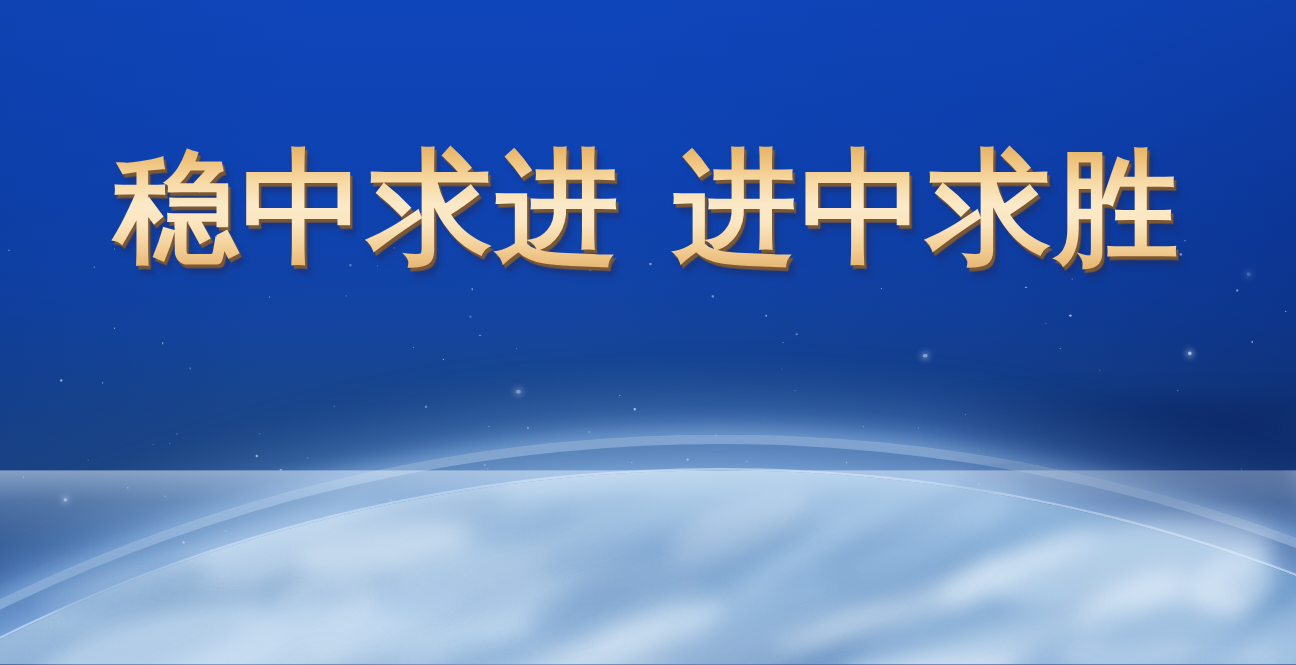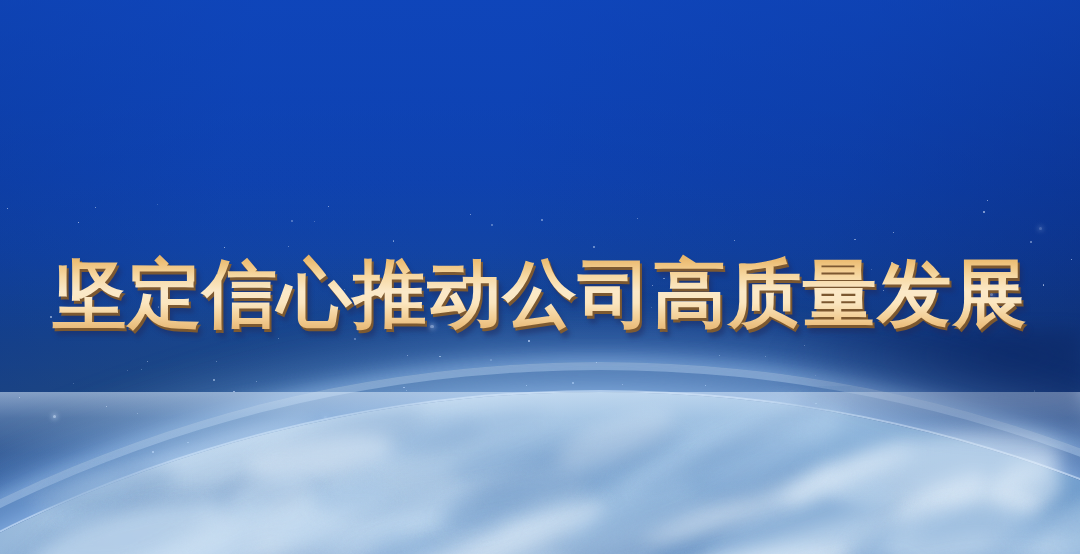--- a/index.html
+++ b/index.html
@@ -383,16 +383,18 @@
         <div class="blob" style="left: 34px; top: 124px; width: 210px; height: 67px; background: rgba(214, 232, 248, 0.5); transform: rotate(-12deg);"></div>
         <div class="blob" style="left: 99px; top: 130px; width: 296px; height: 47px; background: rgba(214, 232, 248, 0.5); transform: rotate(-19.1deg);"></div>
         <div class="blob" style="left: 315px; top: 93px; width: 76px; height: 32px; background: rgba(140, 180, 220, 0.4); transform: rotate(-11deg);"></div>
         <div class="blob" style="left: 624px; top: 40px; width: 252px; height: 19px; background: rgba(86, 130, 184, 0.32); transform: rotate(-27.8deg);"></div>
       </div>
     <div class="haze"></div>
     <div class="limb-shadow"></div>
   </div>
 
   <div class="text-block">
-    <div class="subhead">坚定信心推动公司高质量发展</div>
+    <div class="headline">
+      <span>稳中求进</span><span class="gap"></span><span>进中求胜</span>
+    </div>
   </div>
 
 </div>
 
 </body></html>

